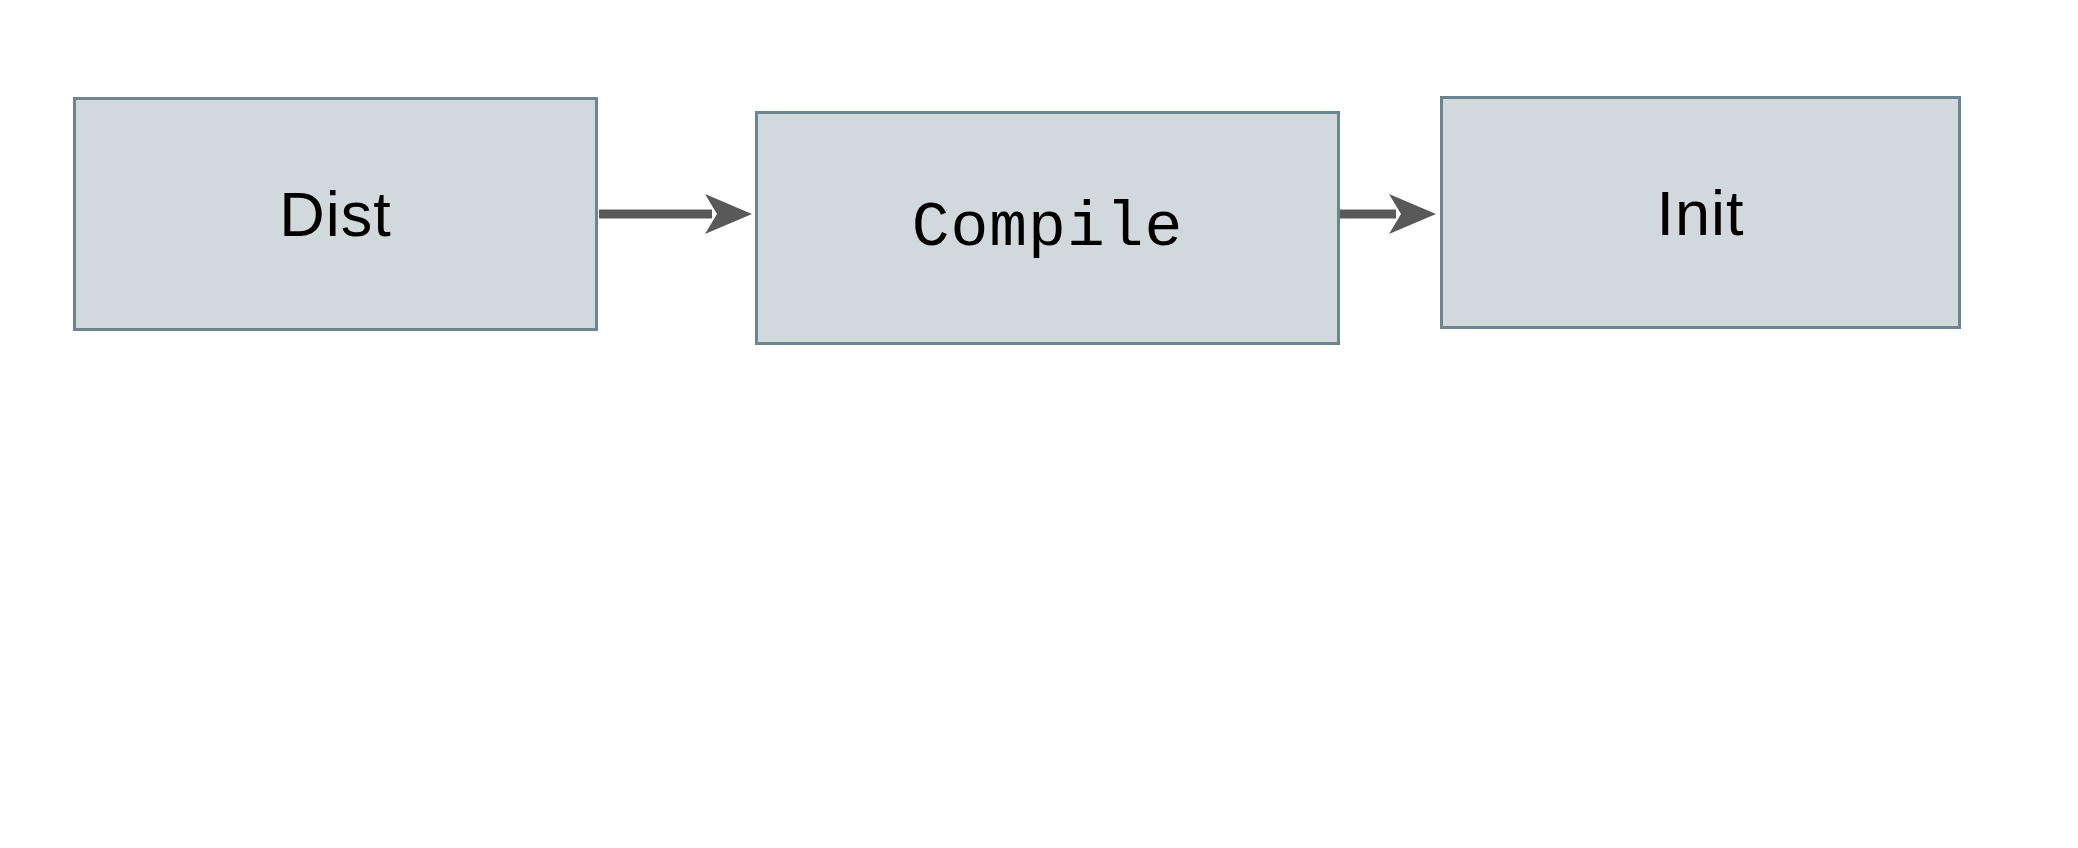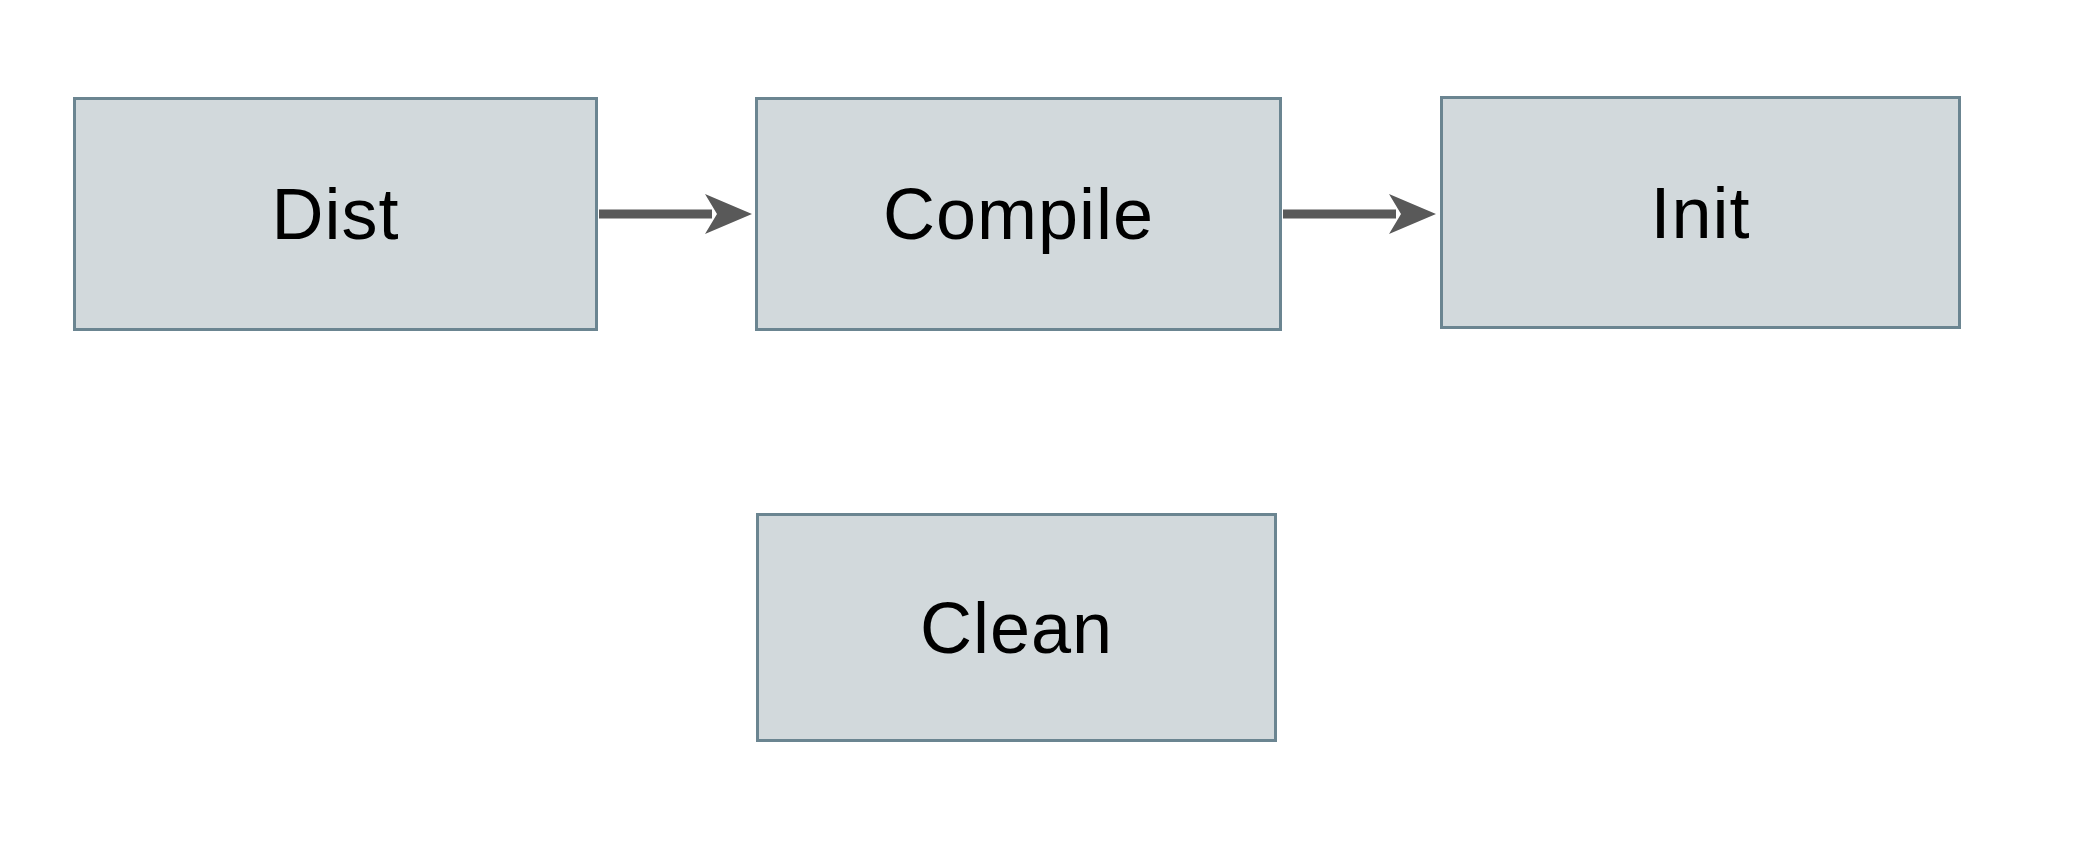--- a/index.html
+++ b/index.html
@@ -19,29 +19,29 @@
     position: absolute;
     background: #d2d9dc;
     border: 3px solid #6b8591;
     box-sizing: border-box;
     display: flex;
     align-items: center;
     justify-content: center;
     cursor: default;
   }
   .node-label {
-    font-size: 72px;
+    font-size: 63px;
     font-weight: 400;
     color: #000000;
     letter-spacing: 1px;
     white-space: nowrap;
     user-select: none;
   }
   #node-dist    { left: 73px;   top: 97px;  width: 525px; height: 234px; }
-  #node-compile { left: 755px;  top: 97px;  width: 527px; height: 234px; }
+  #node-compile { left: 755px;  top: 111px;  width: 585px; height: 234px; font-family: Liberation Mono, monospace; }
   #node-init    { left: 1440px; top: 96px;  width: 521px; height: 233px; }
   #node-clean   { left: 756px;  top: 513px; width: 521px; height: 229px; }
   .edge-layer {
     position: absolute;
     left: 0;
     top: 0;
     width: 2078px;
     height: 848px;
   }
 </style>
@@ -66,17 +66,14 @@
   </div>
 
   <div class="node" id="node-compile">
     <span class="node-label">Compile</span>
   </div>
 
   <div class="node" id="node-init">
     <span class="node-label">Init</span>
   </div>
 
-  <div class="node" id="node-clean">
-    <span class="node-label">Clean</span>
-  </div>
 
 </div>
 
 </body></html>

